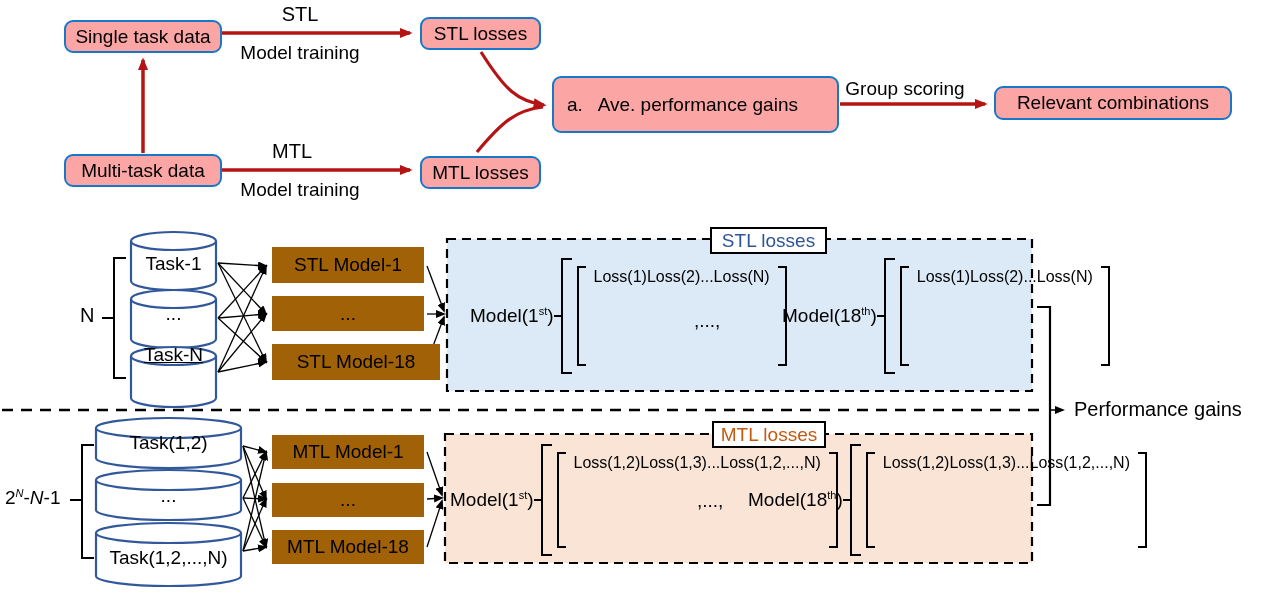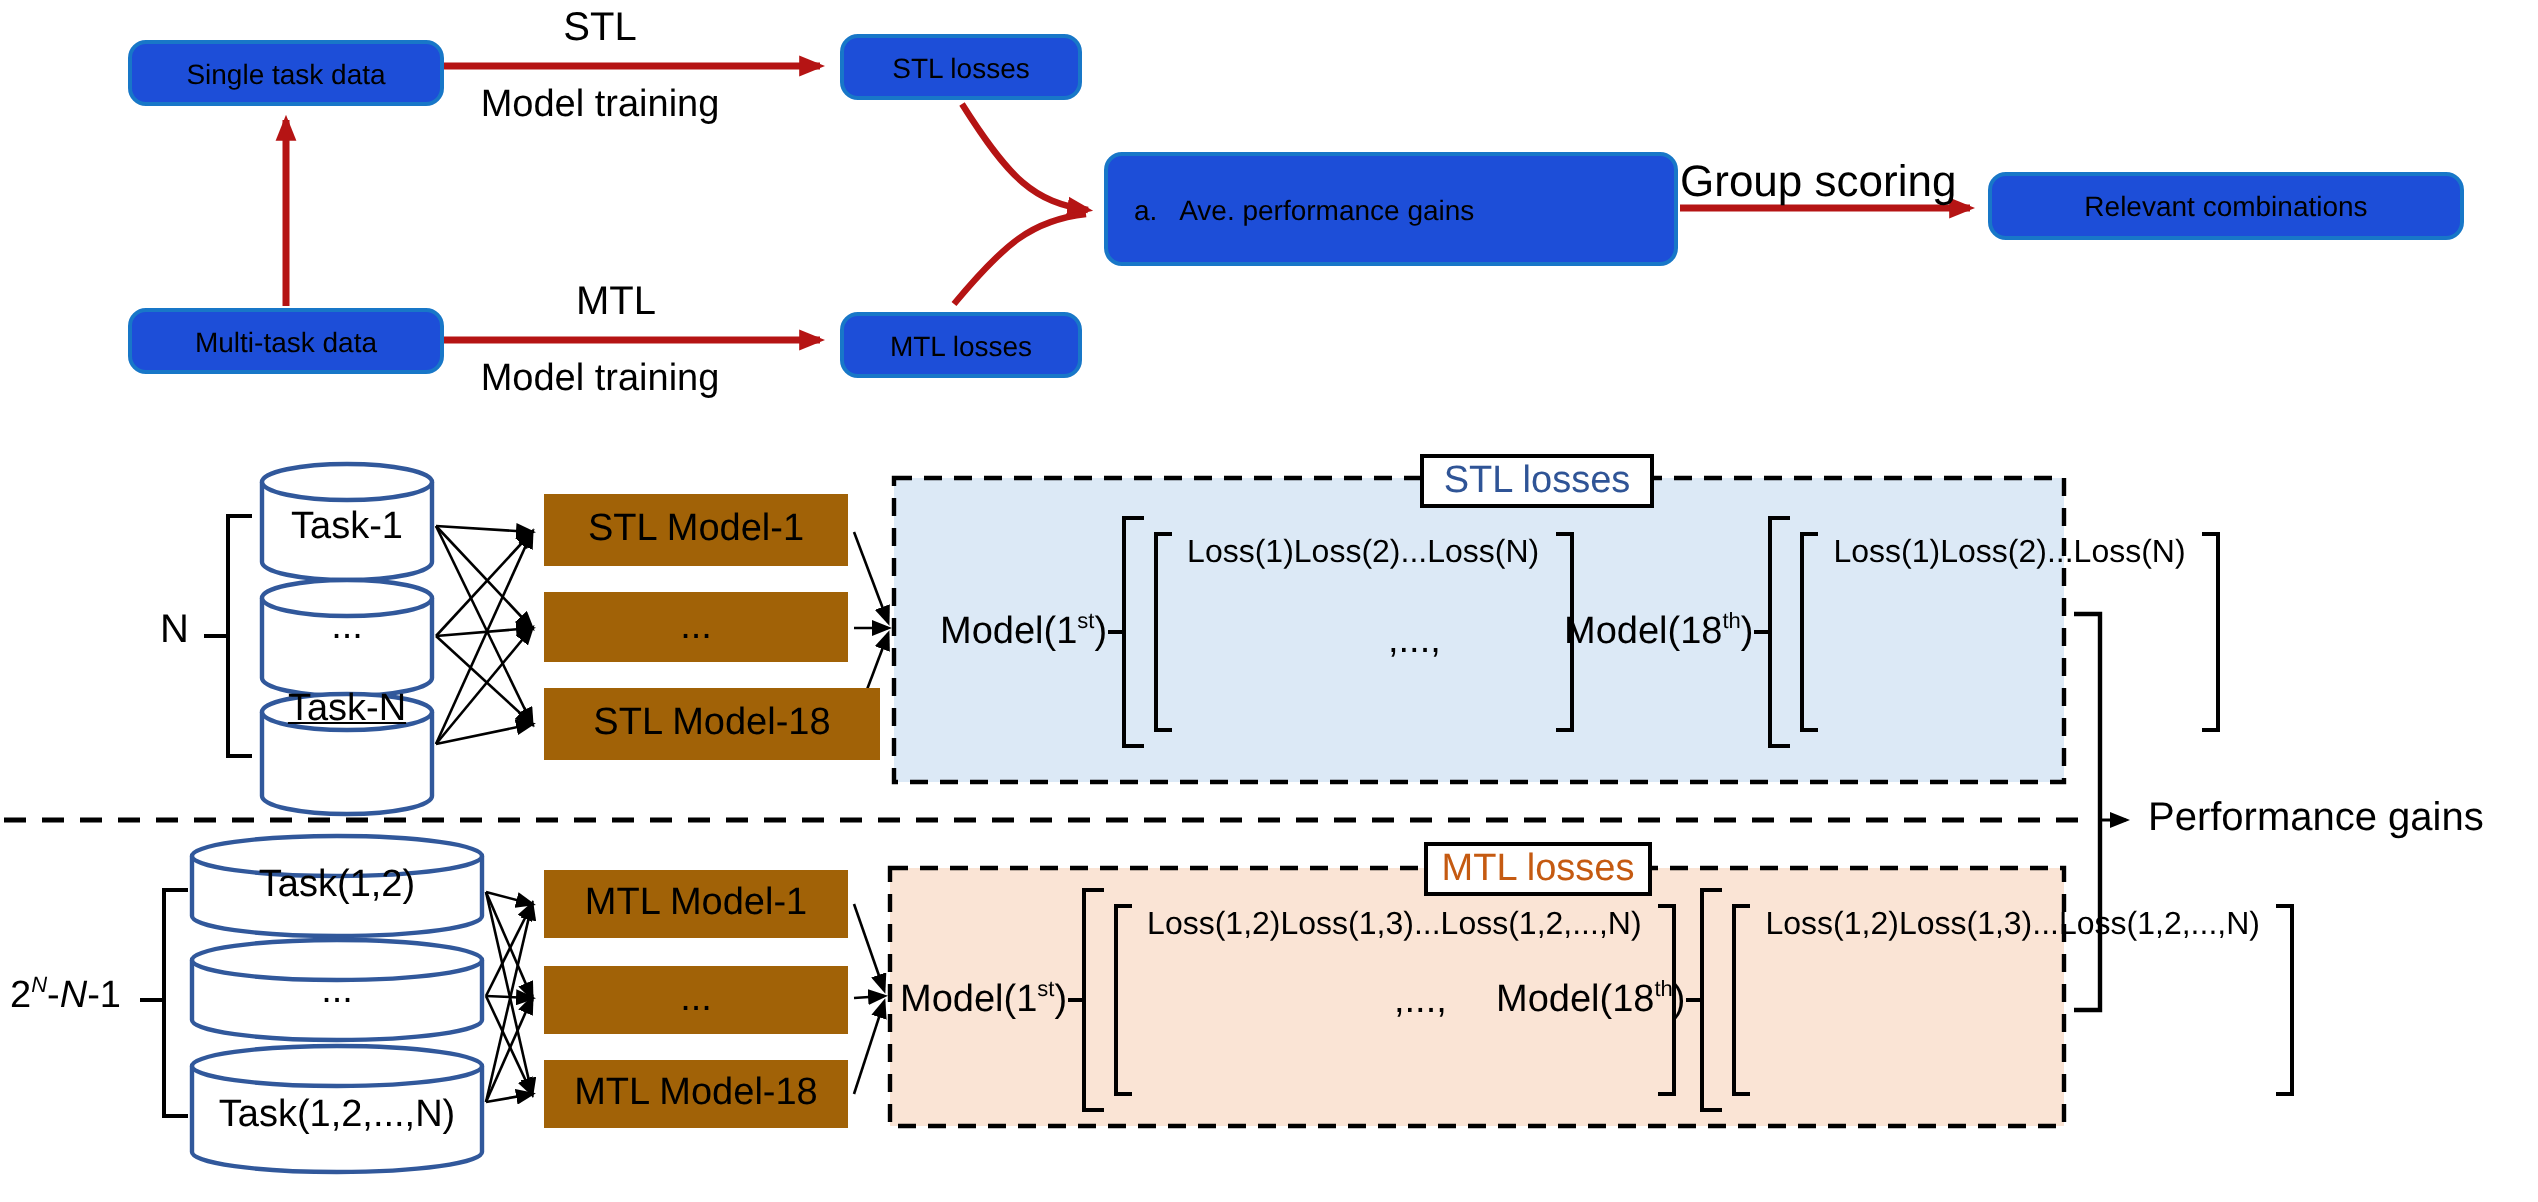--- a/index.html
+++ b/index.html
@@ -1,21 +1,21 @@
 <!DOCTYPE html>
 <html><head>
 <meta charset="utf-8">
 <style>
   html,body{margin:0;padding:0;background:#fff;}
   #canvas{position:relative;width:1269px;height:601px;background:#fff;
           font-family:"Liberation Sans", sans-serif;color:#000;overflow:hidden;}
   #connector-layer{position:absolute;left:0;top:0;width:1269px;height:601px;}
   .bluebox{position:absolute;box-sizing:border-box;border:2.5px solid #1877C8;border-radius:9px;
-           background:#1d4ed8;display:flex;align-items:center;justify-content:center;
-           font-size:14px;white-space:pre;}
+           background:#fca5a5;display:flex;align-items:center;justify-content:center;
+           font-size:19px;white-space:pre;}
   .lbl{position:absolute;white-space:pre;}
   .graybox{position:absolute;box-sizing:border-box;background:#a16207;display:flex;
            align-items:center;justify-content:center;font-size:19px;}
   .cyl-label{position:absolute;text-align:center;font-size:19px;}
   .panel-title{position:absolute;box-sizing:border-box;background:#fff;border:2px solid #000;
                display:flex;align-items:center;justify-content:center;font-size:19px;}
   .mgroup{position:absolute;display:flex;align-items:center;}
   .mlabel{font-size:19px;white-space:nowrap;}
   .mlabel sup{font-size:11px;}
   .tie{width:7px;height:2px;background:#000;}
@@ -133,31 +133,31 @@
 
   <div class="bluebox" style="left:64px;top:20px;width:158px;height:33px;">Single task data</div>
 
   <div class="lbl" style="left:270px;top:3px;width:60px;text-align:center;font-size:20px;">STL</div>
   <div class="lbl" style="left:238px;top:42px;width:124px;text-align:center;font-size:19px;">Model training</div>
 
   <div class="bluebox" style="left:420px;top:17px;width:121px;height:33px;">STL losses</div>
 
   <div class="bluebox" style="left:64px;top:154px;width:158px;height:33px;">Multi-task data</div>
 
-  <div class="lbl" style="left:278px;top:140px;width:60px;text-align:center;font-size:20px;">MTL</div>
+  <div class="lbl" style="left:262px;top:140px;width:60px;text-align:center;font-size:20px;">MTL</div>
   <div class="lbl" style="left:238px;top:179px;width:124px;text-align:center;font-size:19px;">Model training</div>
 
   <div class="bluebox" style="left:420px;top:156px;width:121px;height:33px;">MTL losses</div>
 
   <div class="bluebox" style="left:552px;top:76px;width:287px;height:57px;flex-direction:column;
        align-items:flex-start;justify-content:center;padding-left:13px;line-height:24px;">
     <div>a.   Ave. performance gains</div>
   </div>
 
-  <div class="lbl" style="left:840px;top:78px;width:130px;text-align:center;font-size:22px;">Group scoring</div>
+  <div class="lbl" style="left:840px;top:78px;width:130px;text-align:center;font-size:19px;">Group scoring</div>
 
   <div class="bluebox" style="left:994px;top:86px;width:238px;height:34px;">Relevant combinations</div>
 
   <div class="lbl" style="left:80px;top:304px;font-size:20px;">N</div>
 
   <div class="cyl-label" style="left:131px;top:253px;width:85px;">Task-1</div>
   <div class="cyl-label" style="left:131px;top:303px;width:85px;">...</div>
   <div class="cyl-label" style="left:131px;top:344px;width:85px;text-decoration:underline;">Task-N</div>
 
   <div class="graybox" style="left:272px;top:247px;width:152px;height:36px;">STL Model-1</div>

